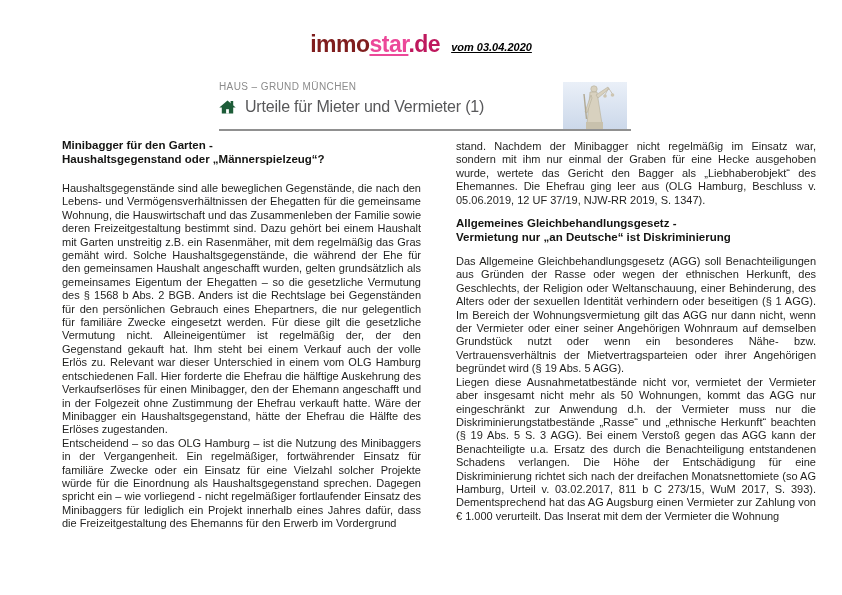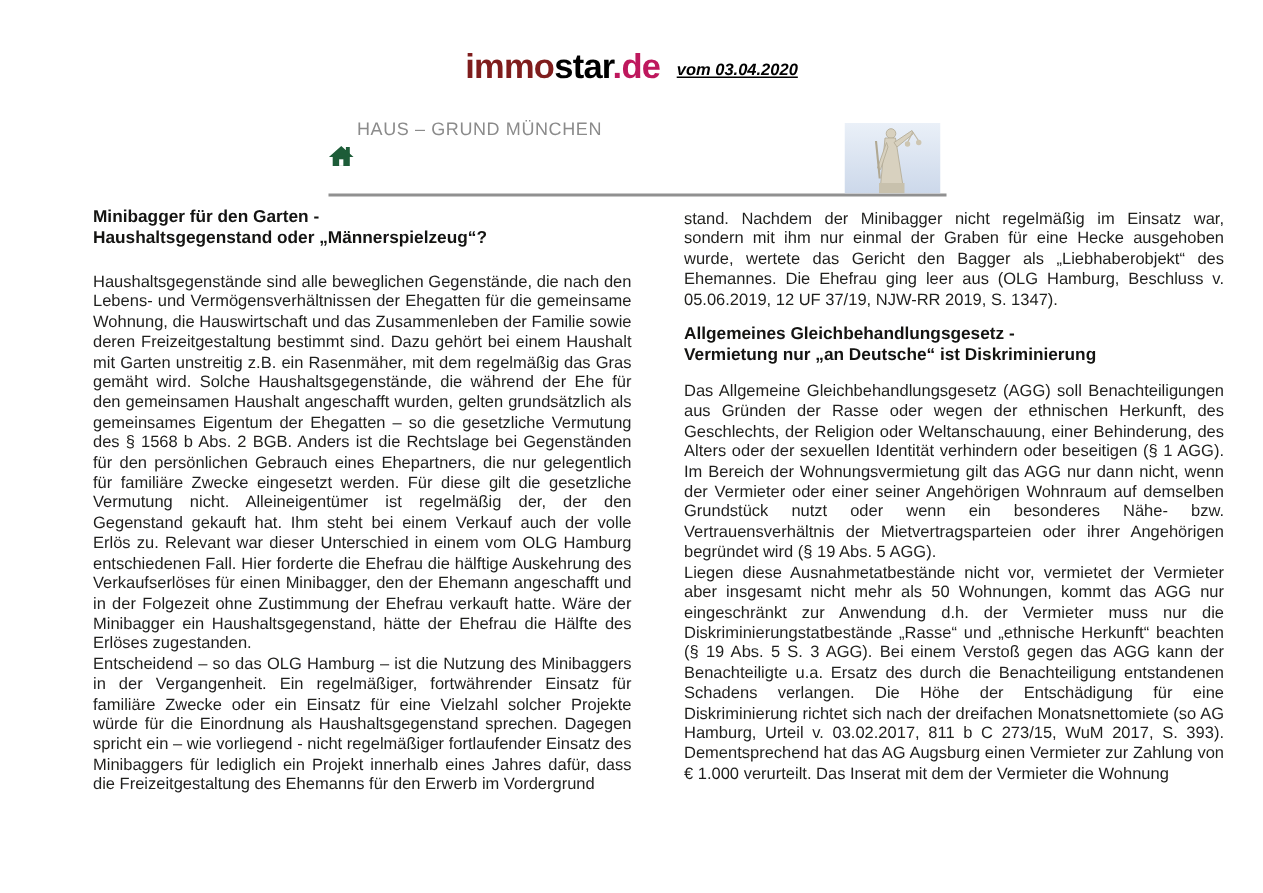--- a/index.html
+++ b/index.html
@@ -7,32 +7,32 @@
     position:relative;width:842px;height:595px;background:#ffffff;overflow:hidden;
     font-family:"Liberation Sans",sans-serif;color:#1f1f1d;
   }
   
   .masthead{
     position:absolute;top:33px;left:0;width:842px;
     display:flex;justify-content:center;align-items:flex-end;gap:11px;
   }
   .logo{font-size:23px;font-weight:bold;letter-spacing:-0.5px;line-height:22px;white-space:nowrap;}
   .logo .l1{color:#7f1d1d;}
-  .logo .l2{color:#000000;}
+  .logo .l2{color:#ec4899;text-decoration:underline;}
   .logo .l3{color:#be185d;}
   .date-note{
     font-size:11px;font-weight:bold;font-style:italic;color:#000;
     text-decoration:underline;padding-bottom:2px;white-space:nowrap;cursor:pointer;
   }
   
   .article-header{
     position:absolute;left:219px;top:82px;width:412px;height:47px;
     border-bottom:2px solid #909090;
   }
-  .kicker{font-size:12px;color:#8b8b8b;letter-spacing:0.4px;line-height:9px;margin-left:19px;}
+  .kicker{font-size:10px;color:#8b8b8b;letter-spacing:0.4px;line-height:9px;}
   .title-row{display:flex;align-items:center;gap:9px;margin-top:6px;}
   .house{display:inline-flex;flex:0 0 auto;}
   .article-title{font-size:16px;color:#58585a;letter-spacing:-0.2px;line-height:20px;white-space:nowrap;}
   .statue{position:absolute;top:0;right:4px;width:64px;height:47px;line-height:0;}
   
   .col{position:absolute;top:139px;margin-left:20px;}
   .col-left{left:42px;width:359px;}
   .col-right{left:436px;width:360px;top:140px;}
   .col h2{
     font-size:11.5px;font-weight:bold;line-height:13.5px;margin:0 0 16px 0;color:#141412;
@@ -59,20 +59,21 @@
     <div class="title-row">
       <span class="house">
         <svg width="17" height="14" viewBox="0 0 17 14" aria-hidden="true">
           <g fill="#1d5c38">
             <rect x="11.6" y="1" width="2.6" height="5.5"></rect>
             <path d="M0.3 7.6 L8.5 0.4 L16.7 7.6 L14.2 7.6 L14.2 13.6 L2.8 13.6 L2.8 7.6 Z"></path>
           </g>
           <rect x="7.1" y="9.2" width="2.8" height="4.4" fill="#ffffff"></rect>
         </svg>
       </span>
+      <span class="article-title">Urteile für Mieter und Vermieter (1)</span>
     </div>
     <div class="statue">
       <svg width="64" height="47" viewBox="0 0 64 47" aria-hidden="true">
         <defs>
           <linearGradient id="sky" x1="0" y1="0" x2="0" y2="1">
             <stop offset="0" stop-color="#eaf0f8"></stop>
             <stop offset="1" stop-color="#ccd8ea"></stop>
           </linearGradient>
         </defs>
         <rect width="64" height="47" fill="url(#sky)"></rect>

